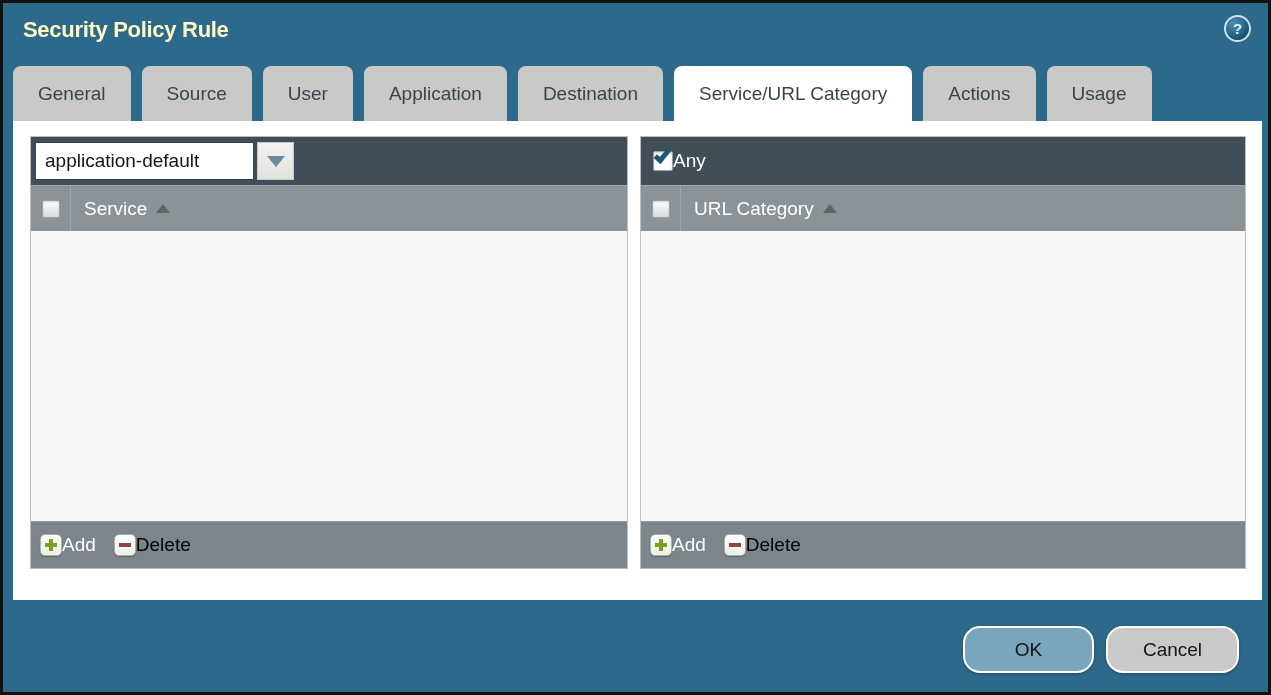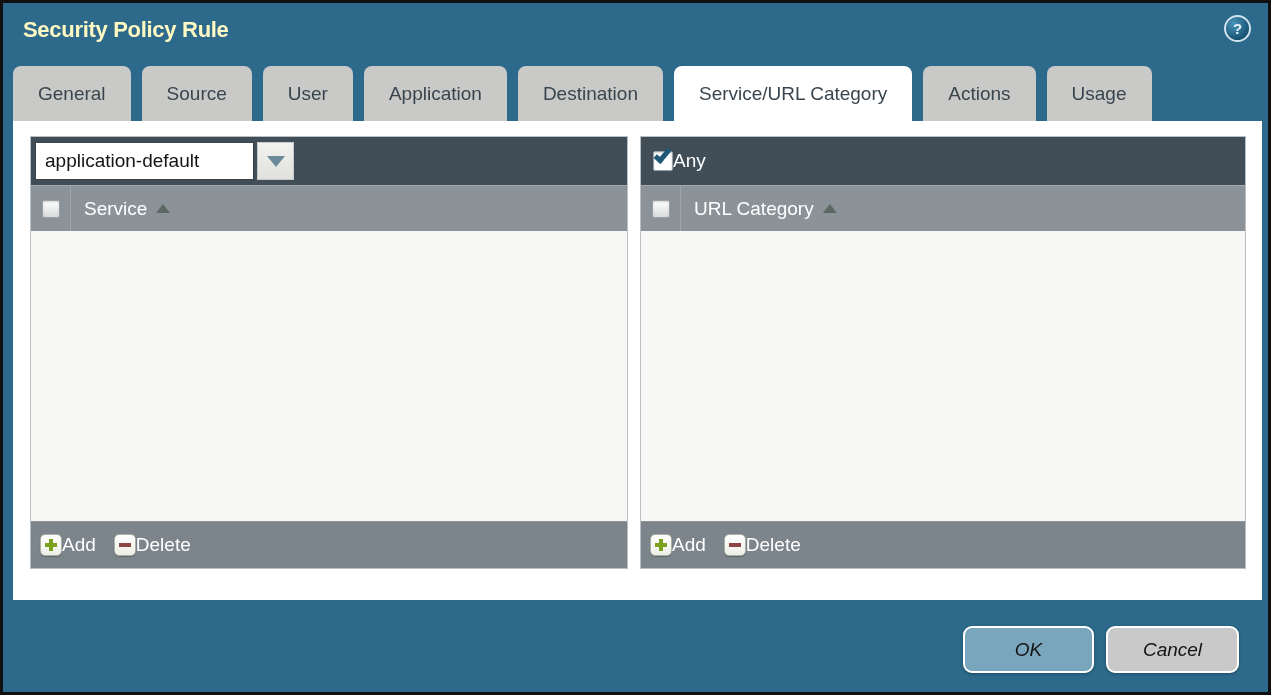--- a/index.html
+++ b/index.html
@@ -117,28 +117,28 @@
     width:22px; height:22px; border-radius:5px; border:1px solid #aab0a2;
     background:linear-gradient(#ffffff,#edefe6); position:relative;
     box-shadow:0 1px 1px rgba(0,0,0,0.25);
   }
   .plus::before, .plus::after { content:""; position:absolute; background:#7ba01e; }
   .plus::before { left:4px; top:8px; width:12px; height:4px; }
   .plus::after  { left:8px; top:4px; width:4px; height:12px; }
   .minus::before { content:""; position:absolute; background:#8f4545; left:4px; top:8px; width:12px; height:4px; }
   .btn-label { font-size:19px; }
   .btn-label.white { color:#ffffff; }
-  .btn-label.gray  { color:#ffffff; }
+  .btn-label.gray  { color:#000000; }
 
   
   .dlg-btn {
-    position:absolute; top:623px; height:47px; border-radius:9px;
+    position:absolute; top:623px; height:47px; border-radius:17px;
     border:2px solid #ffffff; font-size:19px; color:#141414;
     display:flex; align-items:center; justify-content:center;
-    cursor:pointer; box-shadow:0 1px 3px rgba(0,0,0,0.3);font-style:italic;
+    cursor:pointer; box-shadow:0 1px 3px rgba(0,0,0,0.3);
   }
   .dlg-btn.ok     { left:960px; width:131px; background:#7aa6bd; }
   .dlg-btn.cancel { left:1103px; width:133px; background:#c9c9c9; }
 </style>
 </head>
 <body>
 
 <div class="window">
 
   <div class="titlebar">

